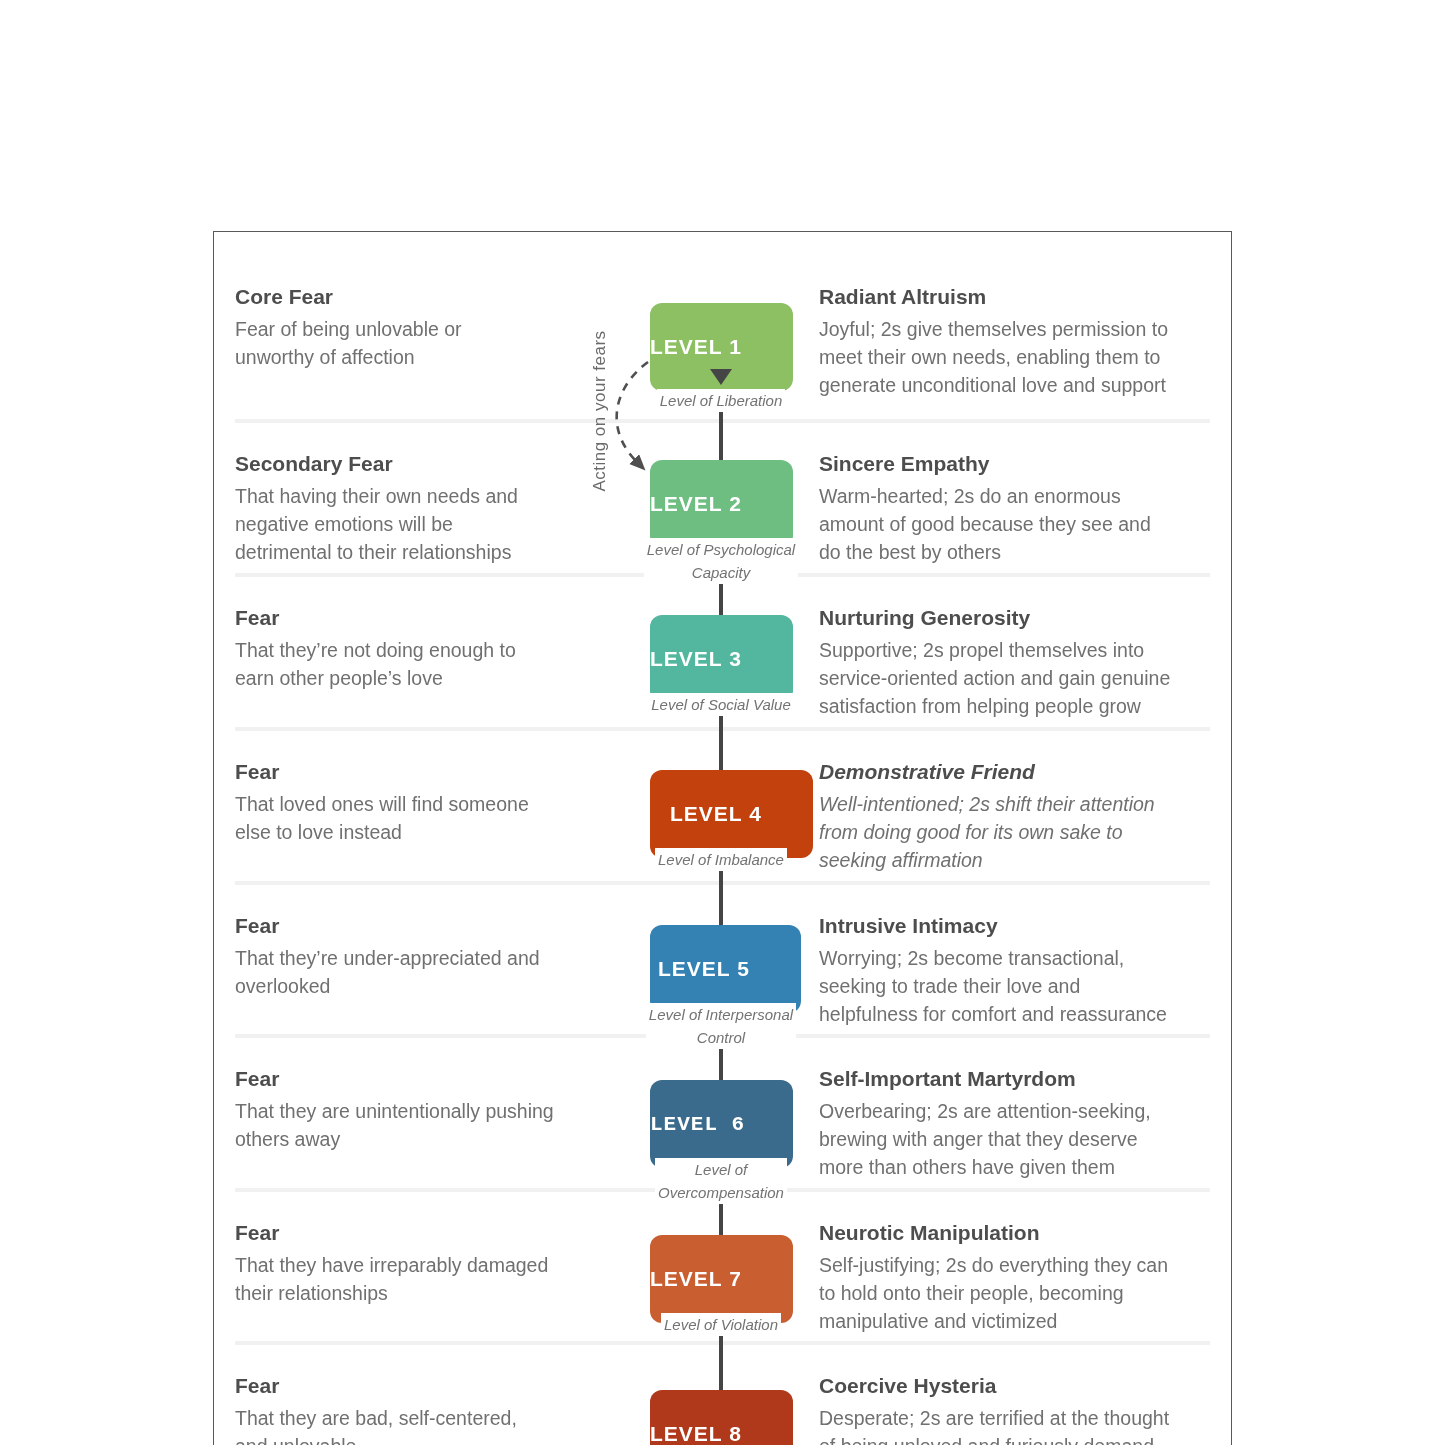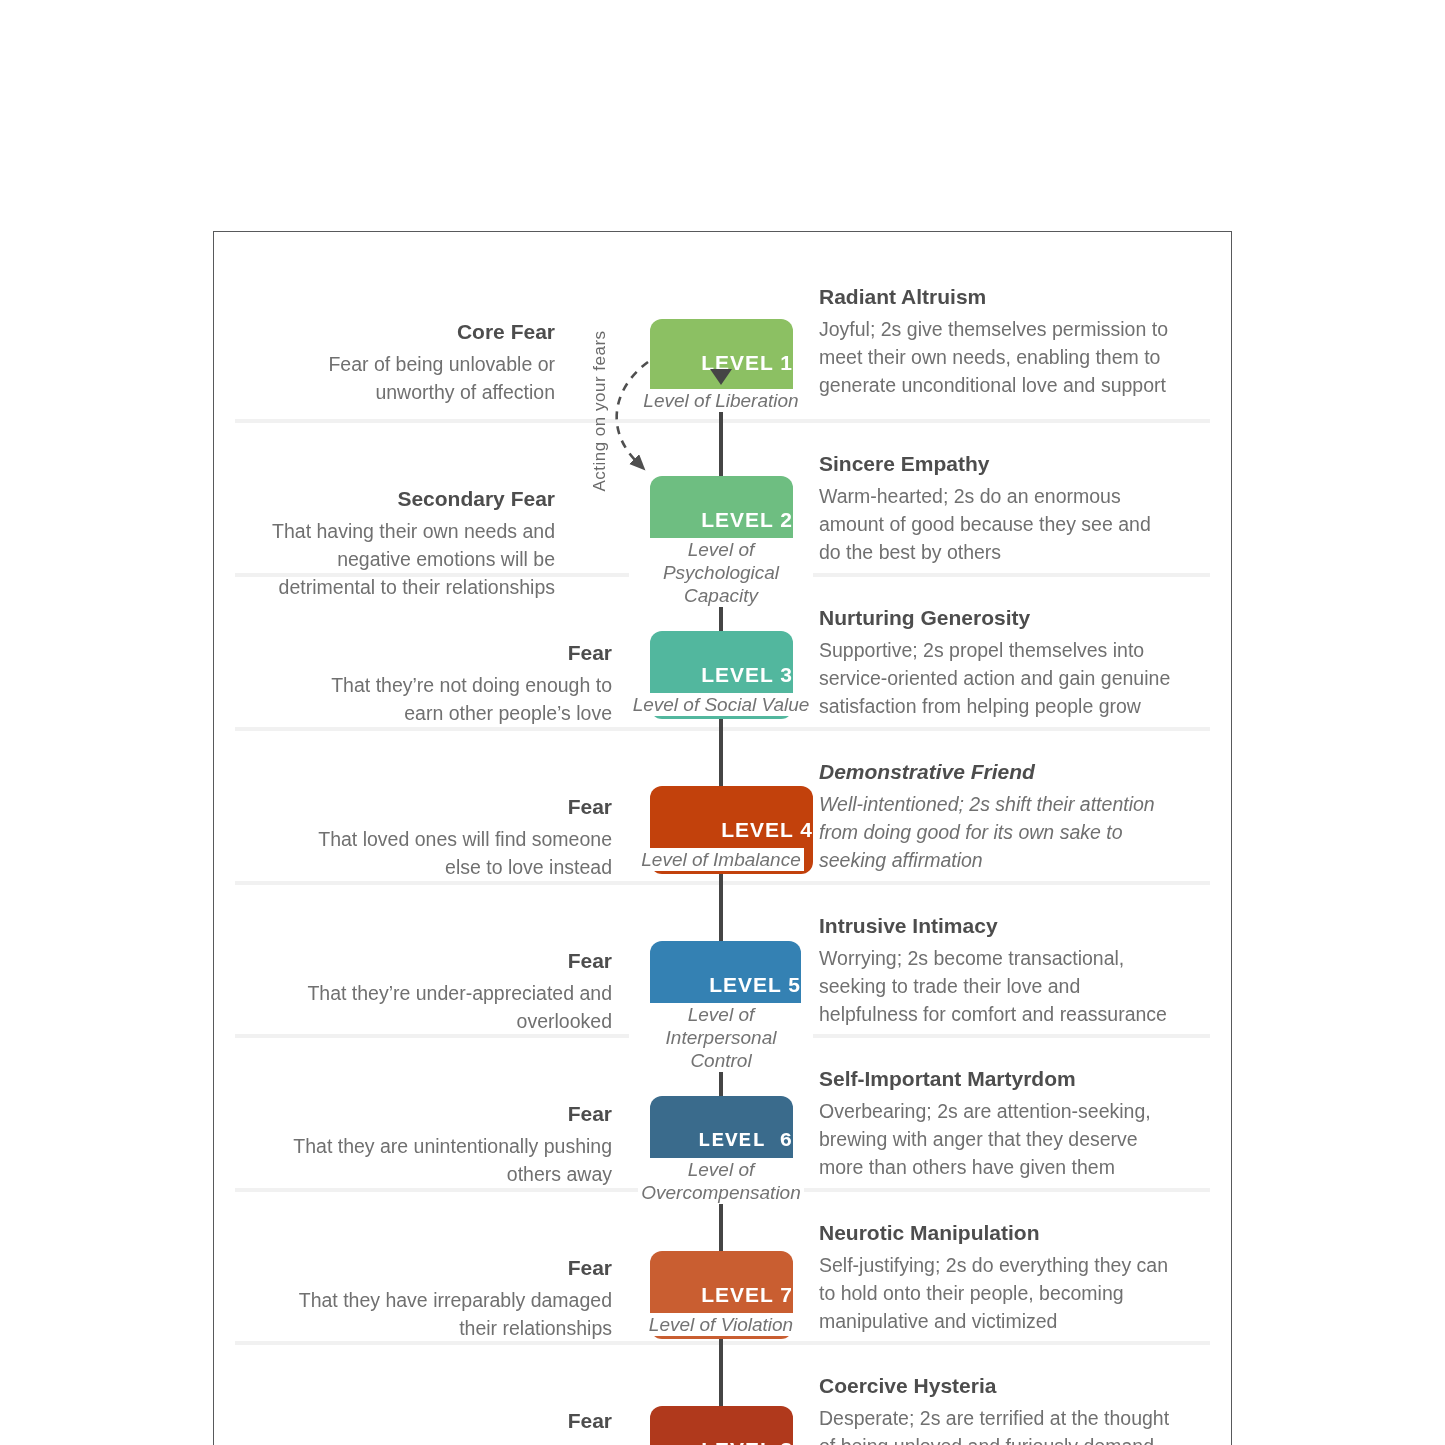--- a/index.html
+++ b/index.html
@@ -23,45 +23,45 @@
     background: #f1f1f1;
   }
   .vline {
     position: absolute; left: 719px; top: 371px;
     width: 4px; height: 1074px;
     background: #454545;
   }
   .row { position: absolute; left: 213px; width: 1019px; }
 
   .fear {
-    position: absolute; left: 10px; text-align: right; margin-top: 35px;
+    position: absolute; left: 22px; 
   }
   .fear-title, .trait-title {
     font-size: 21px; font-weight: bold; color: #4d4d4d;
     line-height: 28px; margin-bottom: 4px;
   }
   .fear-body, .trait-body {
     font-size: 19.5px; color: #707070; line-height: 28px;
     white-space: pre-line;
   }
   .levelbox {
     position: absolute; left: 437px; width: 143px; height: 88px;
     border-radius: 12px;
-    display: flex; align-items: center; justify-content: flex-end; margin-top: 16px;
+    display: flex; align-items: center; justify-content: flex-start;
   }
   .levelbox span {
     color: #ffffff; font-weight: bold; font-size: 21px; letter-spacing: 1px;
   }
   .caption {
     position: absolute; left: 397px; width: 222px;
     text-align: center;
   }
   .caption span {
     display: inline-block; max-width: 178px;
-    font-size: 19px; font-style: italic; color: #737373;
+    font-size: 15px; font-style: italic; color: #737373;
     line-height: 23px; white-space: pre-line;
     background: #ffffff; padding: 0 3px;
   }
   .trait { position: absolute; left: 606px; width: 394px; text-align: left; }
 
   .pointer {
     position: absolute; left: 710px; top: 369px;
     width: 0; height: 0;
     border-left: 11px solid transparent;
     border-right: 11px solid transparent;

